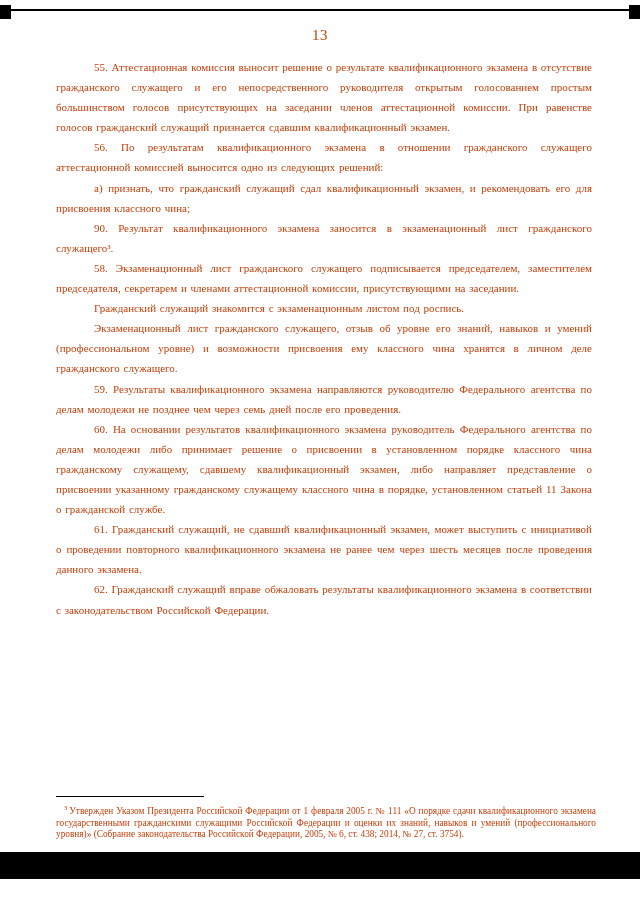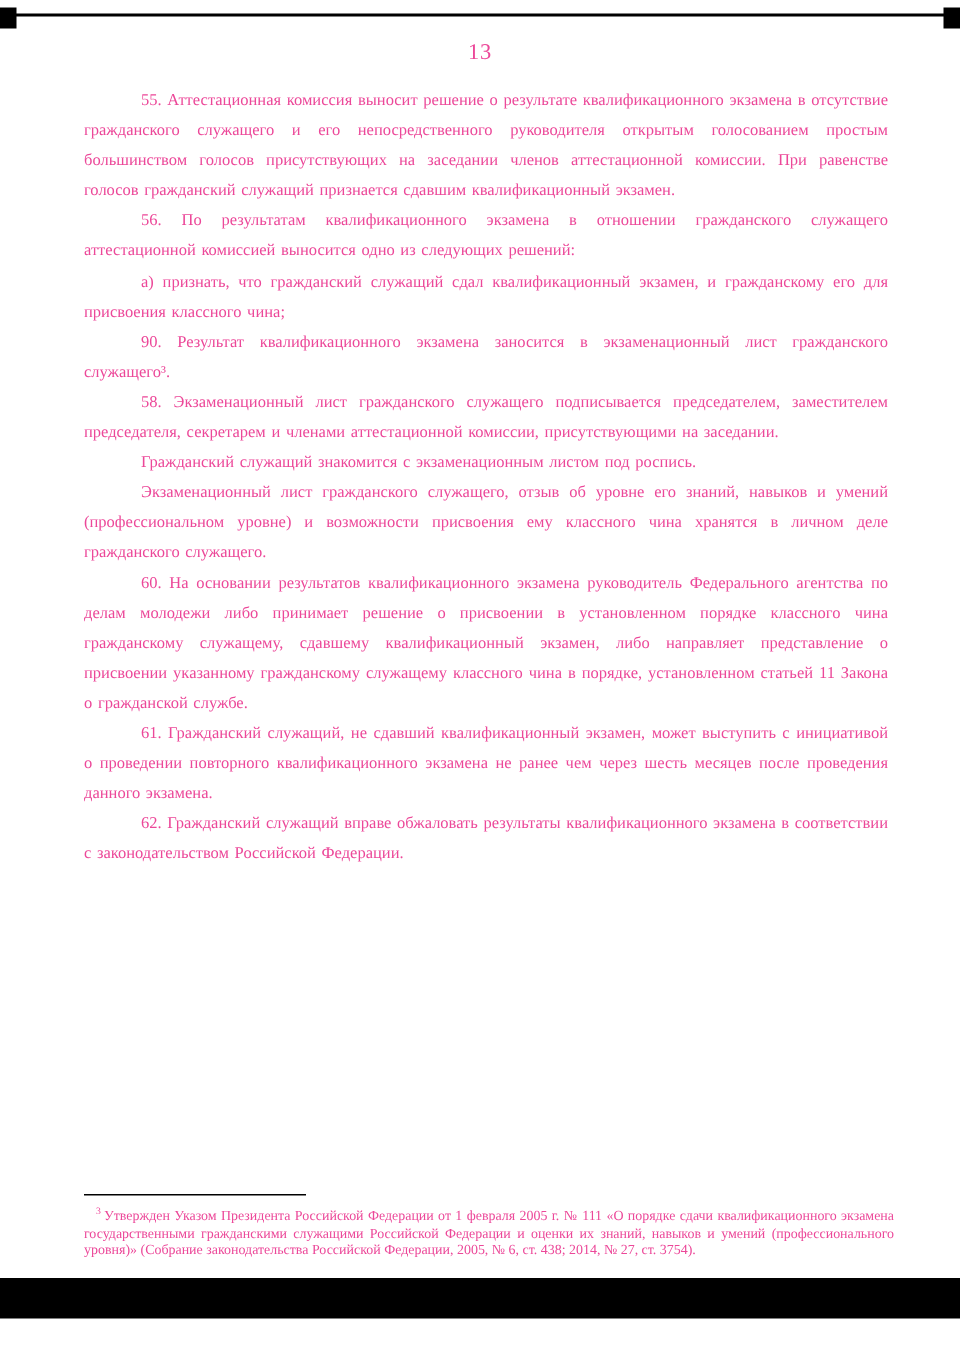--- a/index.html
+++ b/index.html
@@ -5,21 +5,21 @@
   html, body {
     margin: 0;
     padding: 0;
     background: #ffffff;
   }
   .page {
     position: relative;
     width: 640px;
     height: 905px;
     background: #ffffff;
-    color: #ec4899;
+    color: #c2410c;
     font-family: "Liberation Serif", "DejaVu Serif", serif;
     overflow: hidden;
   }
 
   
   .top-frame { position: absolute; top: 5px; left: 0; width: 100%; height: 16px; }
   .top-line  { position: absolute; top: 4px; left: 6px; right: 6px; height: 2px; background: #000; }
   .corner    { position: absolute; top: 0; width: 11px; height: 14px; background: #000; }
   .corner.left  { left: 0; }
   .corner.right { right: 0; }
@@ -92,25 +92,26 @@
     <span class="corner left"></span>
     <span class="top-line"></span>
     <span class="corner right"></span>
   </div>
 
   <div class="page-number">13</div>
 
   <div class="body">
     <p>55. Аттестационная комиссия выносит решение о результате квалификационного экзамена в отсутствие гражданского служащего и его непосредственного руководителя открытым голосованием простым большинством голосов присутствующих на заседании членов аттестационной комиссии. При равенстве голосов гражданский служащий признается сдавшим квалификационный экзамен.</p>
     <p>56. По результатам квалификационного экзамена в отношении гражданского служащего аттестационной комиссией выносится одно из следующих решений:</p>
-    <p>а) признать, что гражданский служащий сдал квалификационный экзамен, и гражданскому его для присвоения классного чина;</p>
+    <p>а) признать, что гражданский служащий сдал квалификационный экзамен, и рекомендовать его для присвоения классного чина;</p>
     <p>90. Результат квалификационного экзамена заносится в экзаменационный лист гражданского служащего³.</p>
     <p>58. Экзаменационный лист гражданского служащего подписывается председателем, заместителем председателя, секретарем и членами аттестационной комиссии, присутствующими на заседании.</p>
     <p>Гражданский служащий знакомится с экзаменационным листом под роспись.</p>
     <p>Экзаменационный лист гражданского служащего, отзыв об уровне его знаний, навыков и умений (профессиональном уровне) и возможности присвоения ему классного чина хранятся в личном деле гражданского служащего.</p>
+    <p>59. Результаты квалификационного экзамена направляются руководителю Федерального агентства по делам молодежи не позднее чем через семь дней после его проведения.</p>
     <p>60. На основании результатов квалификационного экзамена руководитель Федерального агентства по делам молодежи либо принимает решение о присвоении в установленном порядке классного чина гражданскому служащему, сдавшему квалификационный экзамен, либо направляет представление о присвоении указанному гражданскому служащему классного чина в порядке, установленном статьей 11 Закона о гражданской службе.</p>
     <p>61. Гражданский служащий, не сдавший квалификационный экзамен, может выступить с инициативой о проведении повторного квалификационного экзамена не ранее чем через шесть месяцев после проведения данного экзамена.</p>
     <p>62. Гражданский служащий вправе обжаловать результаты квалификационного экзамена в соответствии с законодательством Российской Федерации.</p>
   </div>
 
   <div class="footnote-area">
     <div class="footnote-rule"></div>
     <p class="footnote"><span class="fn-marker">3</span><span>Утвержден Указом Президента Российской Федерации от 1 февраля 2005 г. № 111 «О порядке сдачи квалификационного экзамена государственными гражданскими служащими Российской Федерации и оценки их знаний, навыков и умений (профессионального уровня)» (Собрание законодательства Российской Федерации, 2005, № 6, ст. 438; 2014, № 27, ст. 3754).</span></p>
   </div>
 

